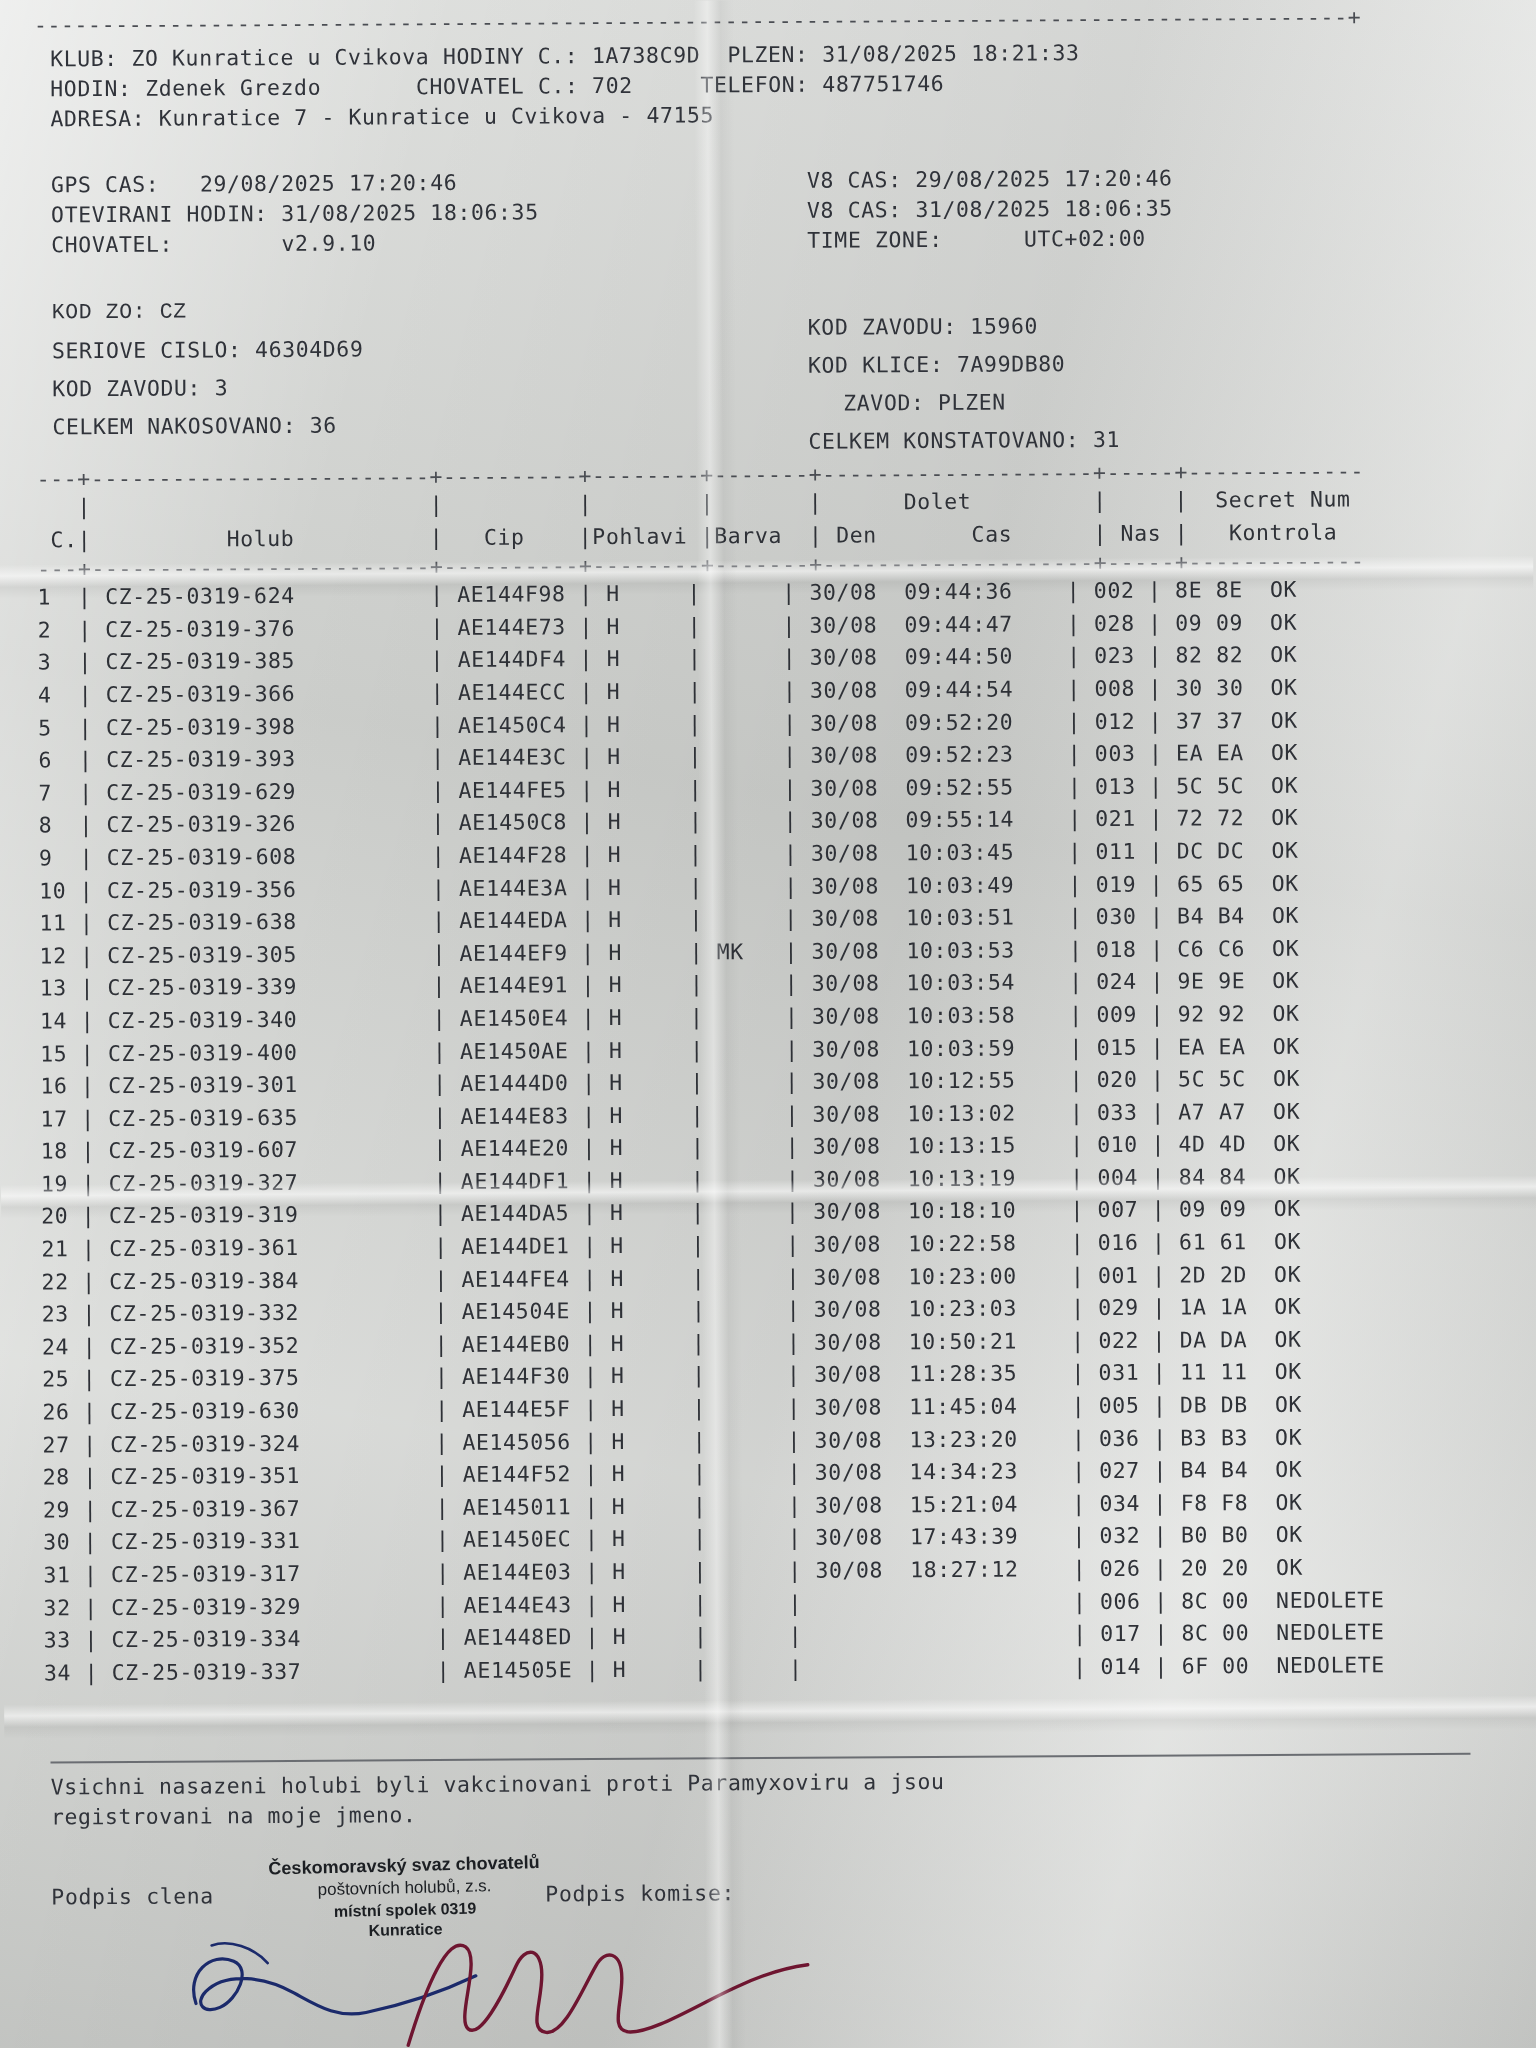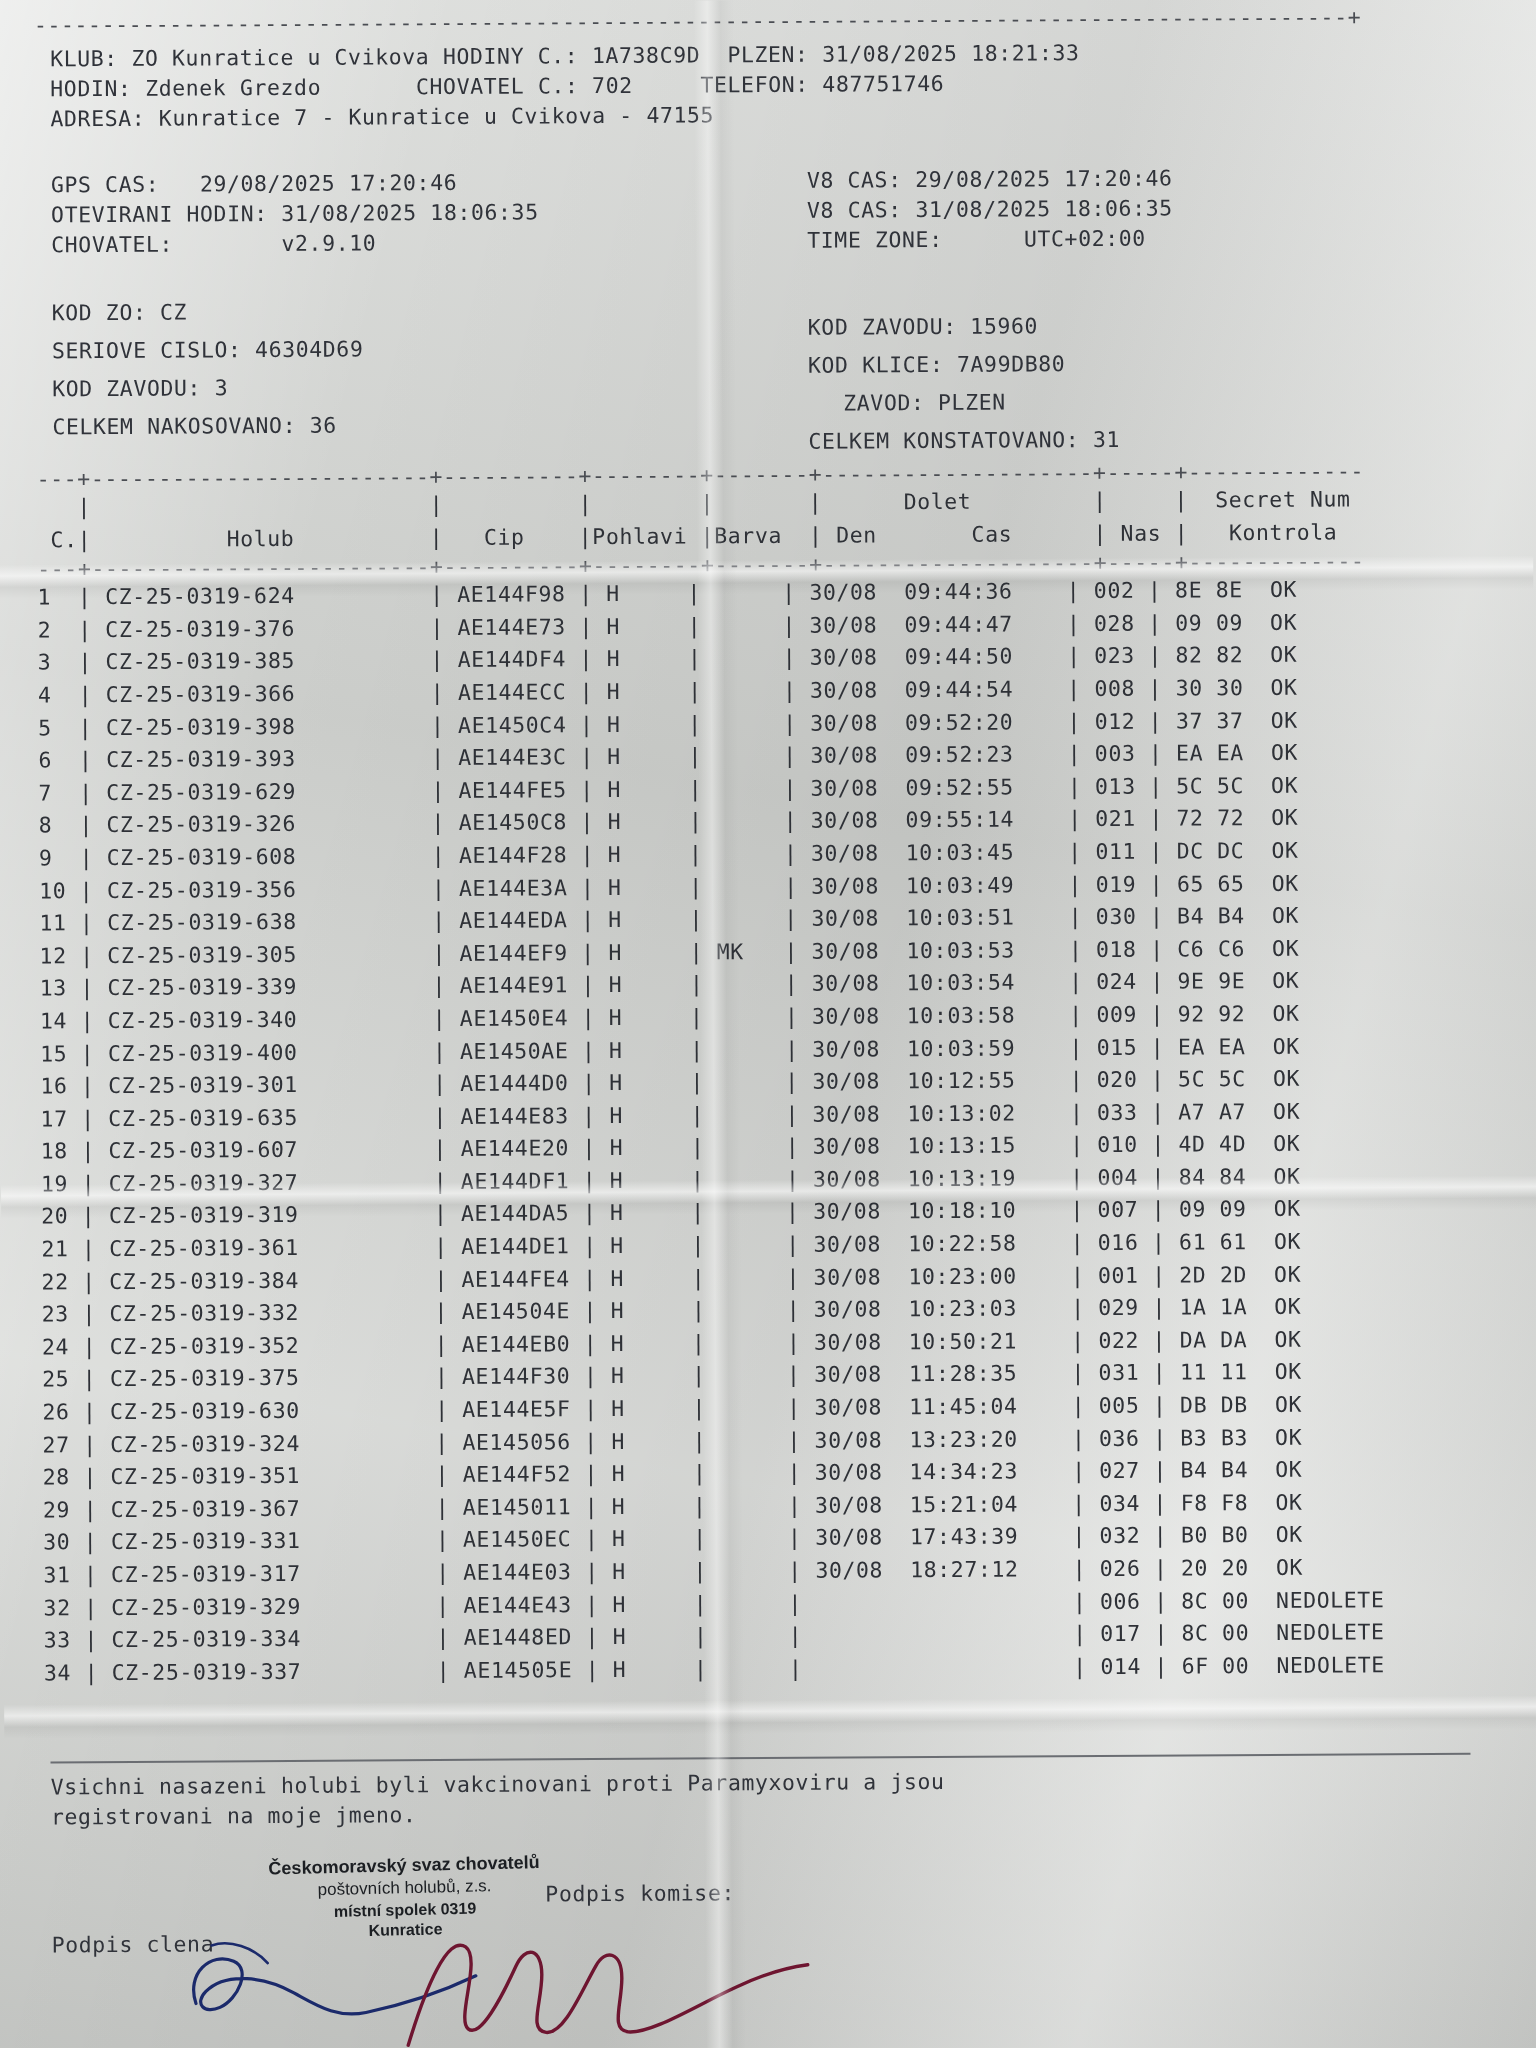--- a/index.html
+++ b/index.html
@@ -51,41 +51,41 @@
   #h-adresa { left: 56px; top: 102px; }
 
   #h-gps    { left: 56px; top: 168px; }
   #h-oteviraní { left: 56px; top: 198px; }
   #h-version{ left: 56px; top: 228px; }
 
   #h-v8a    { left: 812px; top: 168px; }
   #h-v8b    { left: 812px; top: 198px; }
   #h-tz     { left: 812px; top: 228px; }
 
-  #h-kodzo  { left: 56px; top: 296px; }
+  #h-kodzo  { left: 56px; top: 296px; font-family: Liberation Mono, monospace; }
   #h-serio  { left: 56px; top: 334px; }
   #h-kodzav { left: 56px; top: 372px; }
   #h-celkem { left: 56px; top: 410px; }
 
   #h-kodzavodu { left: 812px; top: 315px; }
   #h-kodklice  { left: 812px; top: 353px; }
   #h-zavod     { left: 847px; top: 391px; }
   #h-konstat   { left: 812px; top: 409px; }
 
   
   .tbl { position: absolute; left: 40px; top: 462px; width: 1480px; }
   .tbl-dash { font-size: 21.5px; letter-spacing: 0.6px; white-space: pre; color: #4a4d53; }
   .row { white-space: pre; font-size: 21.5px; letter-spacing: 0.6px; line-height: 32.6px; color: #2e3137; }
   .hdrow { white-space: pre; font-size: 21.5px; letter-spacing: 0.6px; line-height: 32.6px; color: #2e3137; }
 
   
   #f-rule { position: absolute; left: 46px; top: 1757px; width: 1420px; height: 2px; background: #6a6d72; }
   #f-l1 { left: 46px; top: 1770px; }
   #f-l2 { left: 46px; top: 1800px; }
-  #f-podpis { left: 46px; top: 1928px; }
+  #f-podpis { left: 46px; top: 1880px; }
   #f-komise { left: 540px; top: 1880px; }
 
   .stamp {
     position: absolute;
     left: 235px; top: 1852px;
     width: 330px; height: 150px;
     font-family: "Liberation Sans", sans-serif;
     color: #1c1f23;
     text-align: center;
     line-height: 1.25;

